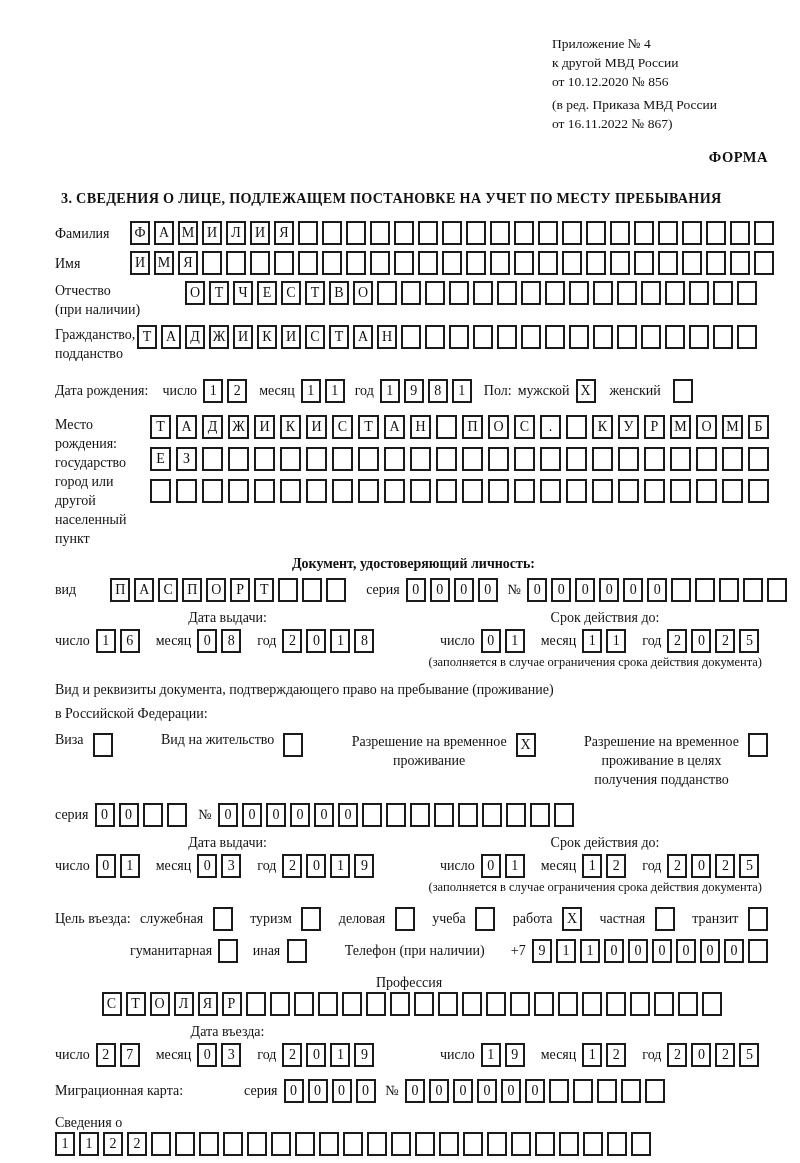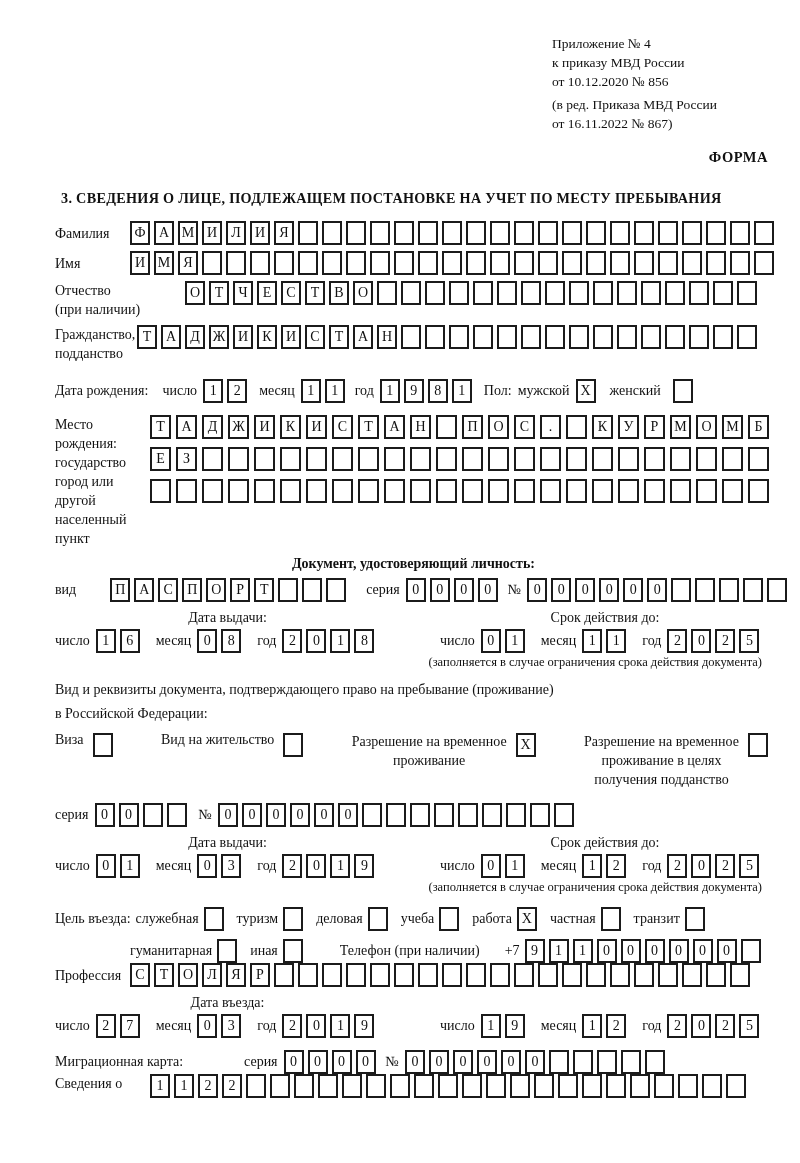--- a/index.html
+++ b/index.html
@@ -34,35 +34,35 @@
   .dg1{width:345px;}
   .dg2{margin-left:40px;}
   .dlbl{margin-right:6px;}
   .dg .cells{margin-right:12px;}
   .dg .cells:last-child{margin-right:0;}
   .note{font-size:12.5px;text-align:right;margin-top:2px;margin-right:10px;}
   .opts-row{display:flex;align-items:flex-start;justify-content:space-between;margin-top:8px;}
   .opt{display:flex;align-items:flex-start;}
   .opt .cells{margin-left:9px;margin-top:1px;}
   .opt-lines{text-align:center;line-height:19px;}
-  .purpose-row{display:flex;align-items:center;margin-top:12px;}
+  .purpose-row{display:flex;align-items:center;margin-top:12px;justify-content:space-between;}
   .purpose-row .plbl{margin-right:5px;}
   .purpose-row .cells{margin-right:9px;}
   .purpose-row .cells:last-child{margin-right:0;}
-  .mt10{margin-top:0;} .mt12{margin-top:12px;} .mt14{margin-top:14px;} .mt16{margin-top:16px;}
+  .mt10{margin-top:10px;flex-direction:column;} .mt12{margin-top:12px;} .mt14{margin-top:14px;} .mt16{margin-top:16px;}
   .txt-line{margin-top:10px;line-height:20px;}
 </style>
 </head>
 <body>
 
 <div>
 
   <div class="hdr">
     <div>Приложение № 4</div>
-    <div>к приказу МВД России</div>
+    <div>к другой МВД России</div>
     <div>от 10.12.2020 № 856</div>
     <div class="g"></div>
     <div>(в ред. Приказа МВД России</div>
     <div>от 16.11.2022 № 867)</div>
   </div>
 
   <div class="form-label">ФОРМА</div>
 
 
   <div class="sec">3. СВЕДЕНИЯ О ЛИЦЕ, ПОДЛЕЖАЩЕМ ПОСТАНОВКЕ НА УЧЕТ ПО МЕСТУ ПРЕБЫВАНИЯ</div>

